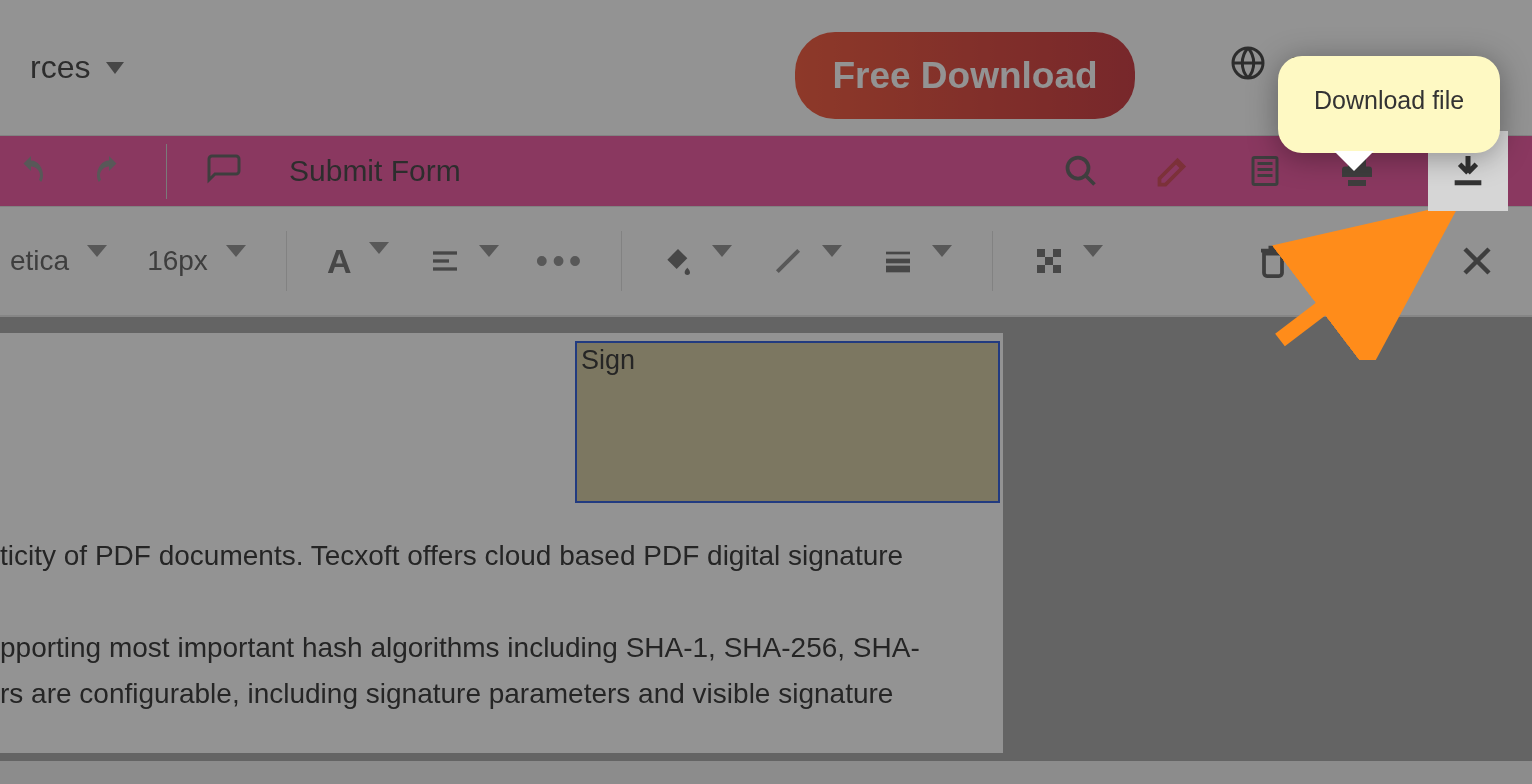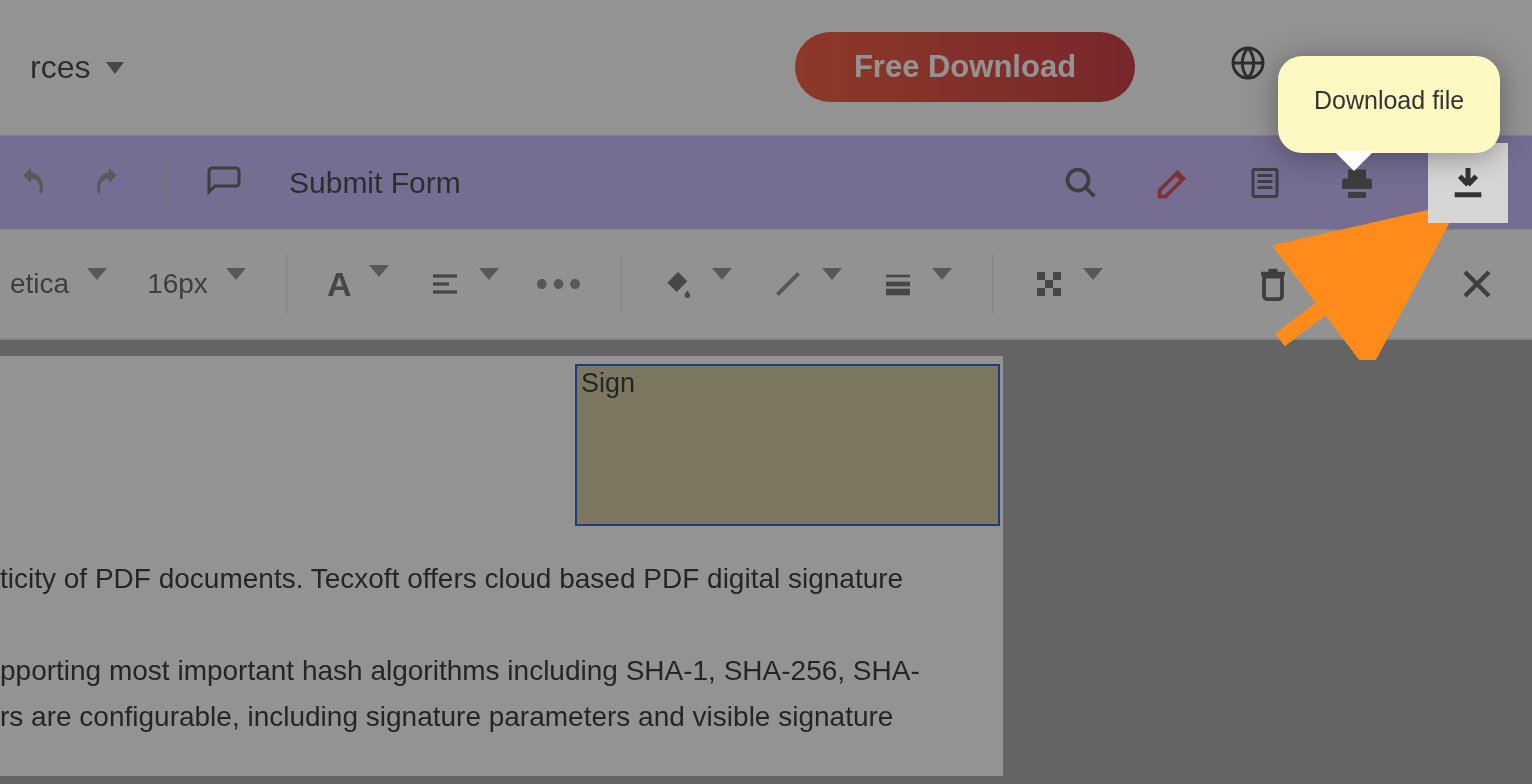--- a/index.html
+++ b/index.html
@@ -44,28 +44,28 @@
   border-left: 9px solid transparent;
   border-right: 9px solid transparent;
   border-top: 12px solid #666;
 }
 
 .free-download {
   position: absolute;
   left: 795px;
   top: 32px;
   width: 340px;
-  height: 70px;
+  height: 87px;
   background: linear-gradient(90deg, #f34a2a, #c7272e);
   border-radius: 40px;
   display: flex;
   align-items: center;
   justify-content: center;
   color: #fff;
-  font-size: 31px;
+  font-size: 37px;
   font-weight: bold;
 }
 
 .lang-group {
   position: absolute;
   right: 200px;
   top: 45px;
   display: flex;
   align-items: center;
   gap: 24px;
@@ -92,22 +92,22 @@
   content: '';
   position: absolute;
   bottom: -18px;
   left: 56px;
   border-left: 20px solid transparent;
   border-right: 20px solid transparent;
   border-top: 20px solid #fff;
 }
 
 .toolbar1 {
-  height: 95px;
-  background: #c4b5fd;
+  height: 72px;
+  background: #ec4899;
   border-top: 1px solid #ddd;
   border-bottom: 1px solid #ddd;
   display: flex;
   align-items: center;
   padding: 0 10px;
   gap: 36px;
   font-size: 28px;
   color: #555;
   position: relative;
 }

